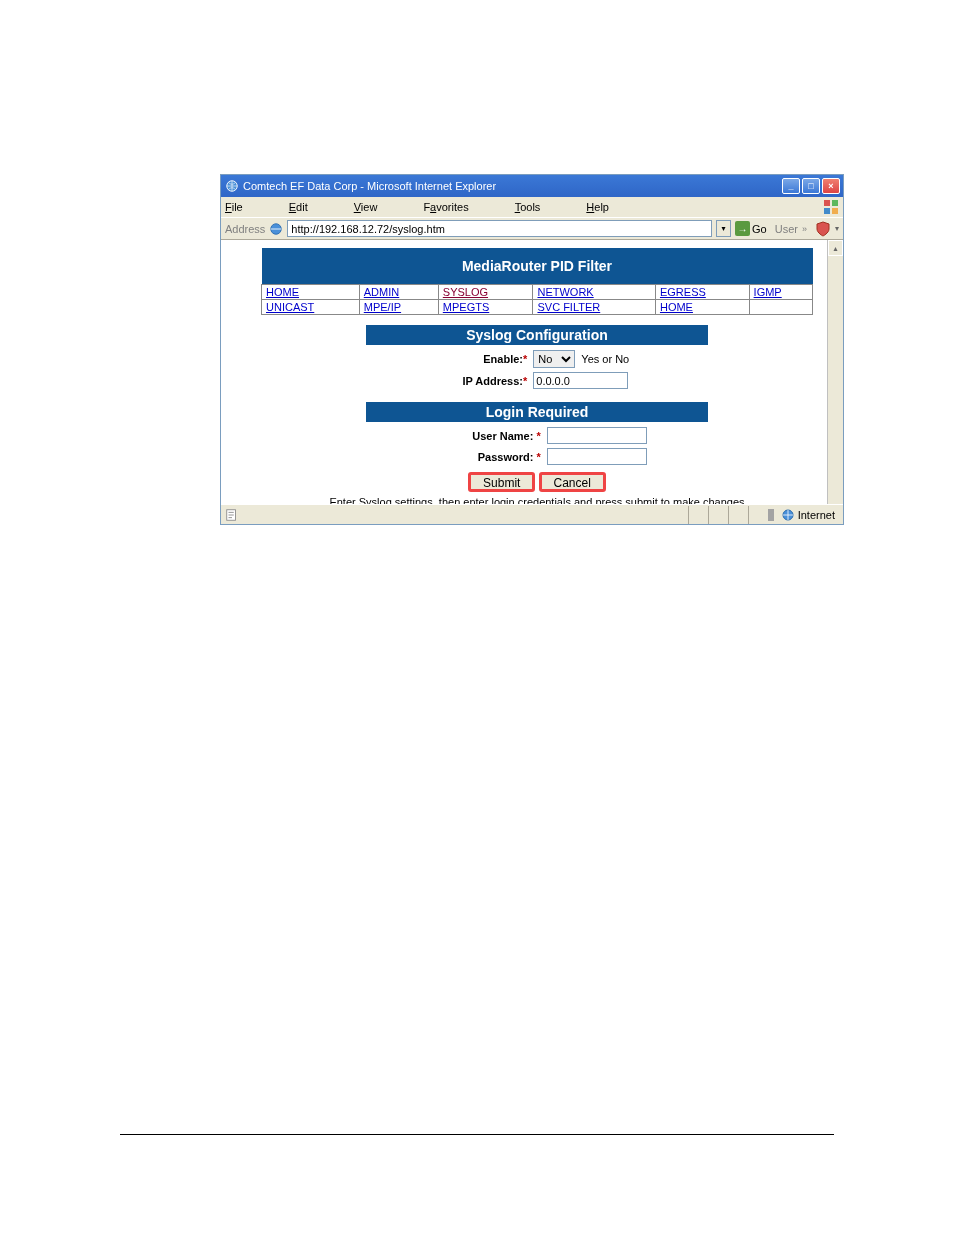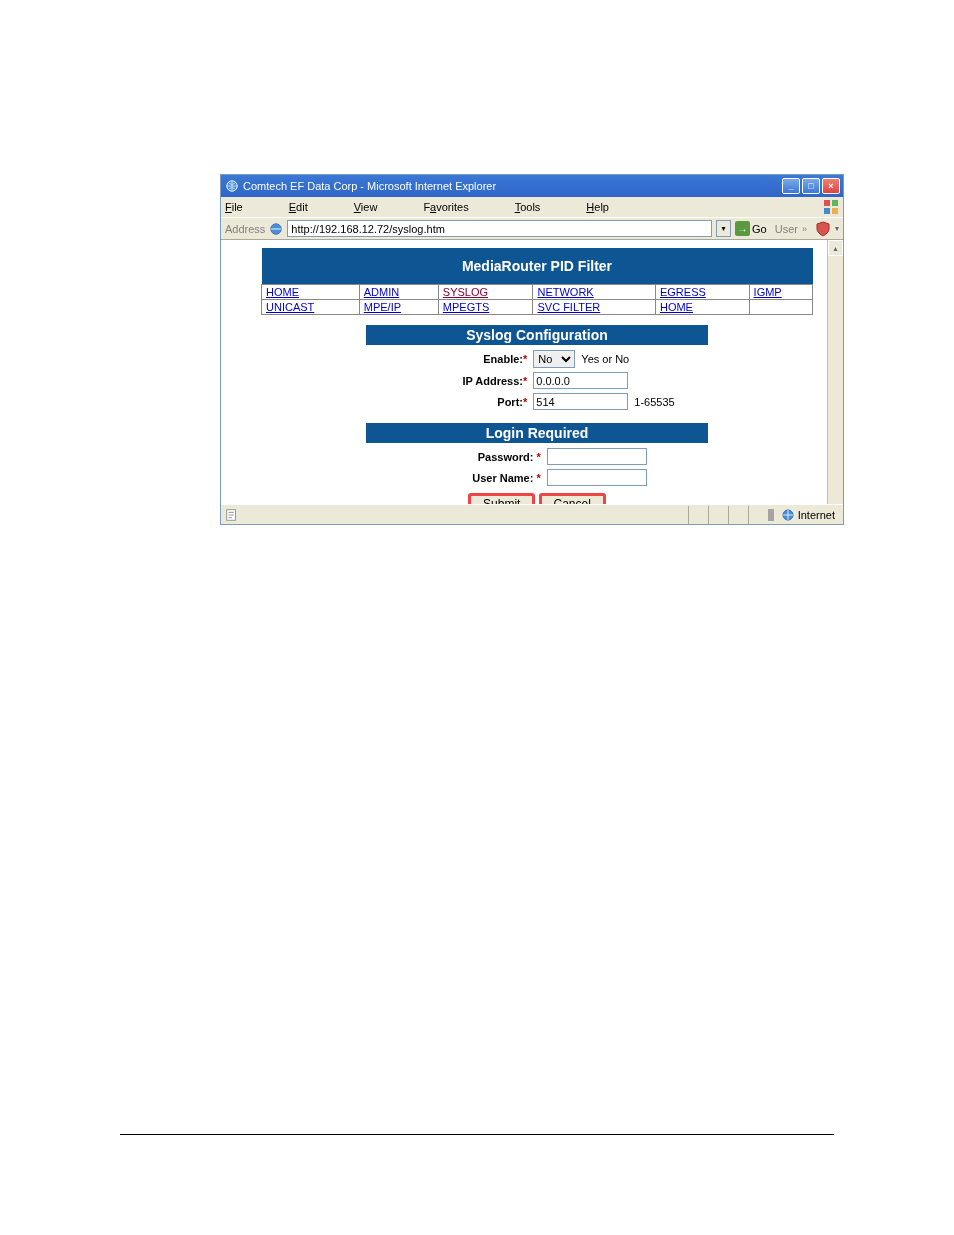--- a/index.html
+++ b/index.html
@@ -171,40 +171,33 @@
                 <select class="f-select" style="width:42px;">
                   <option>No</option>
                 </select>
                 <span class="hint">Yes or No</span>
               </td>
             </tr>
             <tr>
               <td class="label"><span>IP Address:</span><span class="star">*</span></td>
               <td><input class="f-input" style="width: 95px;" value="0.0.0.0"></td>
             </tr>
-            <tr>
-              <td class="label"><span>Port:</span><span class="star">*</span></td>
-              <td>
-                <input class="f-input" style="width: 95px;" value="514">
-                <span class="hint">1-65535</span>
-              </td>
-            </tr>
           </tbody>
             </table>
 
           <div class="section-header">Login Required</div>
           <table class="form-table">
             <tbody>
                 <tr>
+              <td class="label" style="width:52%;"><span>User Name:</span> <span class="star">*</span></td>
+              <td><input class="f-input" style="width: 100px;" value=""></td>
+            </tr>
+            <tr>
               <td class="label" style="width:52%;"><span>Password:</span> <span class="star">*</span></td>
               <td><input type="password" class="f-input" style="width: 100px;" value=""></td>
-            </tr>
-            <tr>
-              <td class="label" style="width:52%;"><span>User Name:</span> <span class="star">*</span></td>
-              <td><input class="f-input" style="width: 100px;" value=""></td>
             </tr>
           </tbody>
             </table>
           <div class="btn-row">
             <button class="btn">Submit</button>
             <button class="btn">Cancel</button>
           </div>
         </div>
 
         <div class="note-text">Enter Syslog settings, then enter login credentials and press submit to make changes</div>

